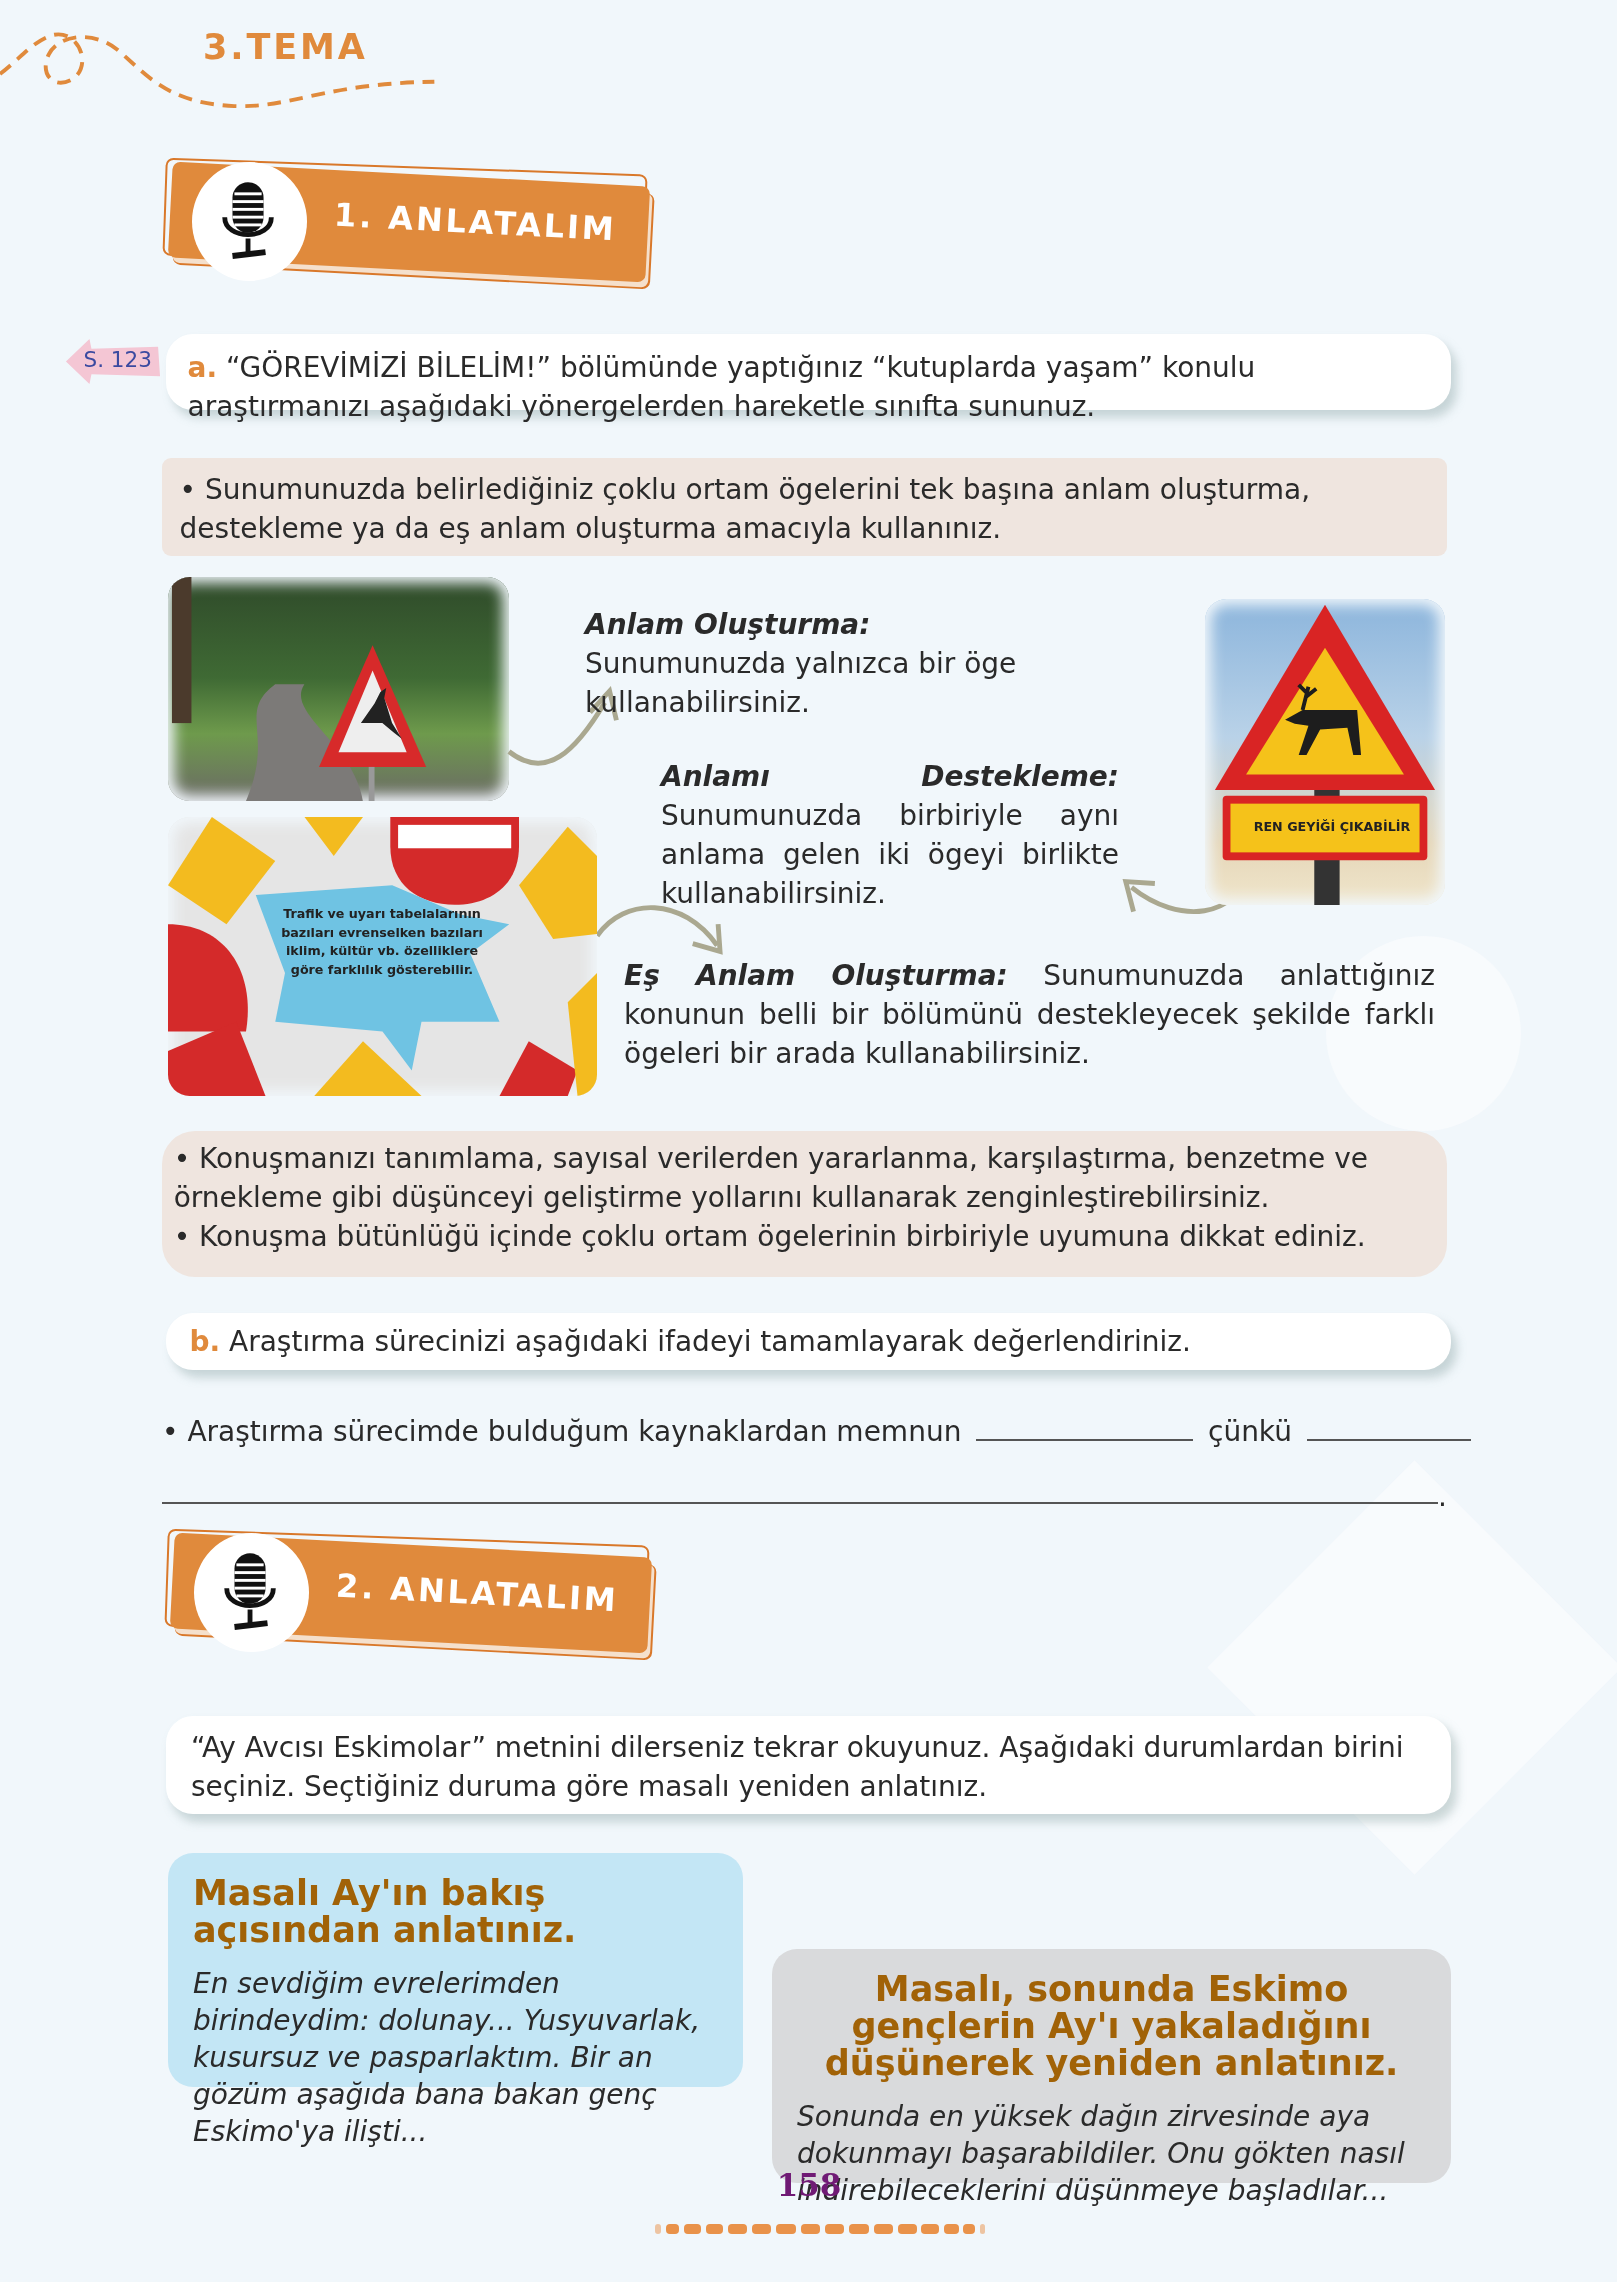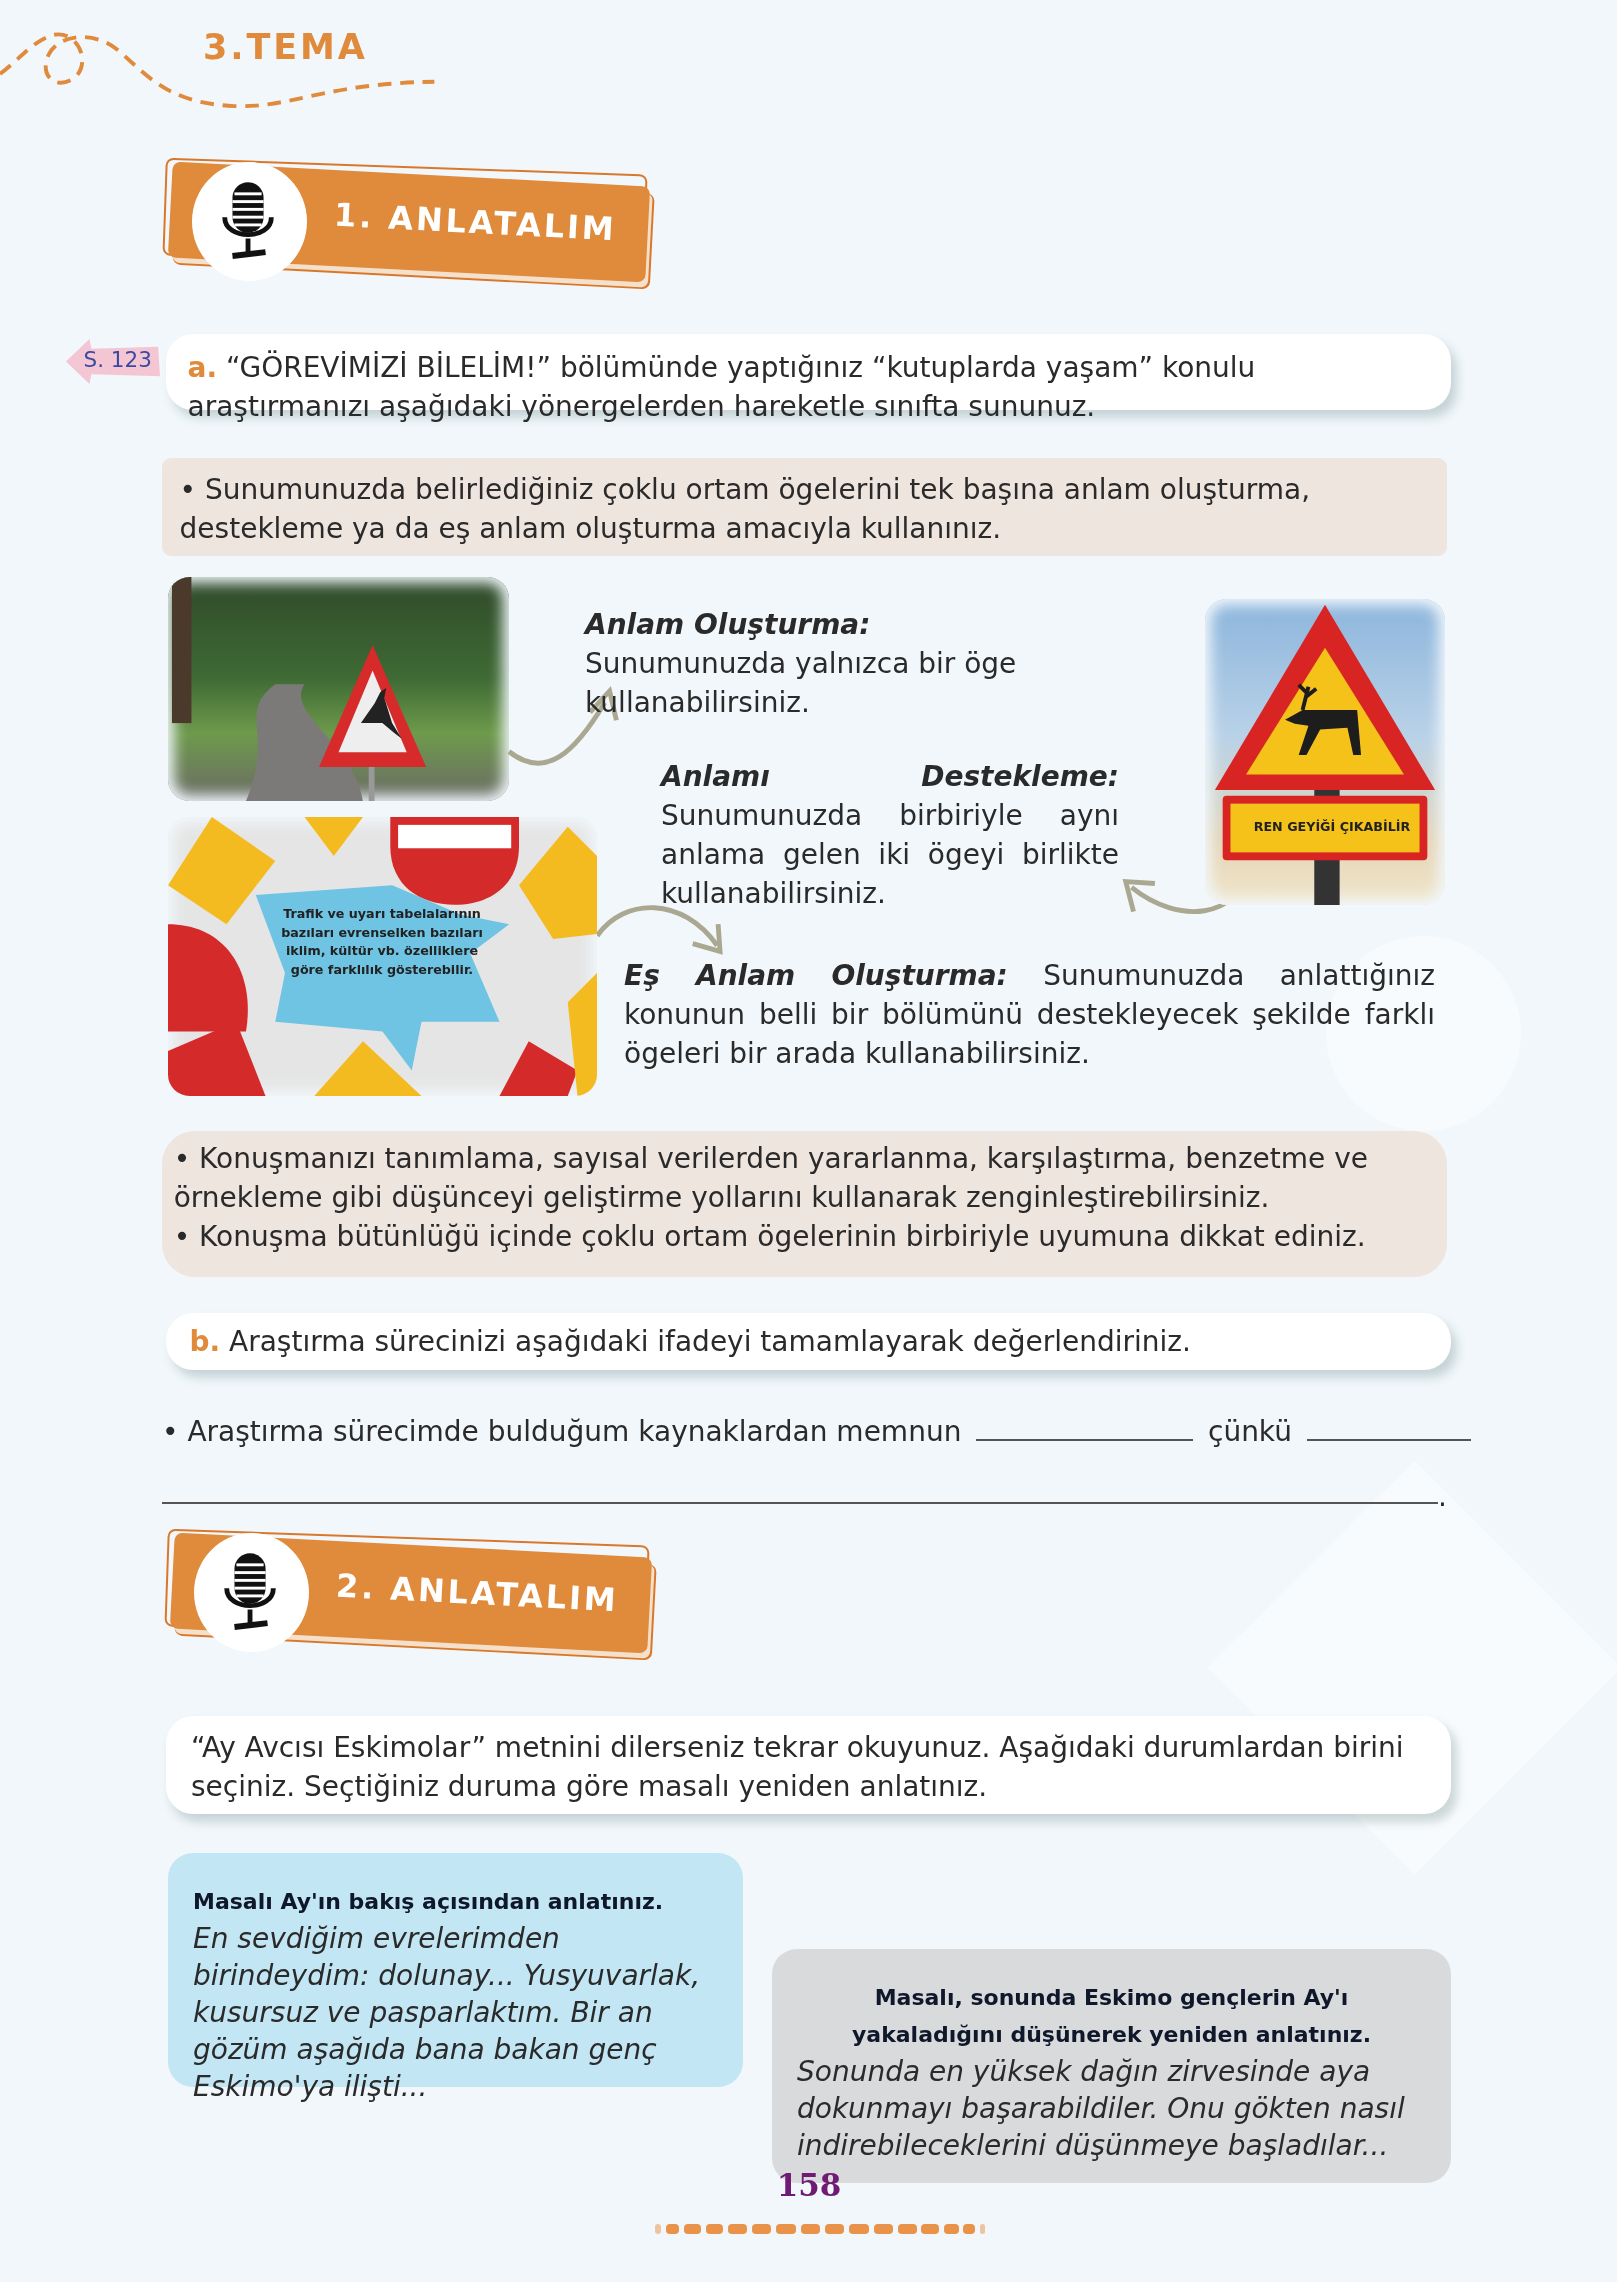--- a/index.html
+++ b/index.html
@@ -74,22 +74,22 @@
     border-radius: 21.5px; overflow: hidden;
     box-shadow: 0 0 13.7px 5.9px #f1f7fb inset;
   }
 
   .def { font-size: 28px; line-height: 39px; color: #2a2a2a; }
   .def b { font-weight: bold; font-style: italic; }
 
   .blank { display: inline-block; border-bottom: 2px solid #555; height: 27px; vertical-align: baseline; }
 
   .story { border-radius: 25px; padding: 21.5px 25px; }
-  .story .head { font-weight: bold; font-size: 22px; line-height: 37px; color: #0f172a; margin-top: 8px; }
-  .story .body { font-style: italic; font-size: 28px; line-height: 37px; color: #2a2a2a; margin-top: 0; }
+  .story .head { font-weight: bold; font-size: 35px; line-height: 37px; color: #a16207; }
+  .story .body { font-style: italic; font-size: 28px; line-height: 37px; color: #2a2a2a; margin-top: 16px; }
 
   .page-num {
     left: 0; width: 1618px; top: 2167px; text-align: center;
     font-family: "DejaVu Serif", serif; font-weight: bold; font-size: 31px; color: #701a75;
   }
   .dashes { left: 655px; top: 2224px; display: flex; gap: 4.9px; align-items: center; }
   .dashes i { display: block; height: 9.8px; background: #e9924a; border-radius: 3.9px; }
 </style>
 </head>
 <body>

